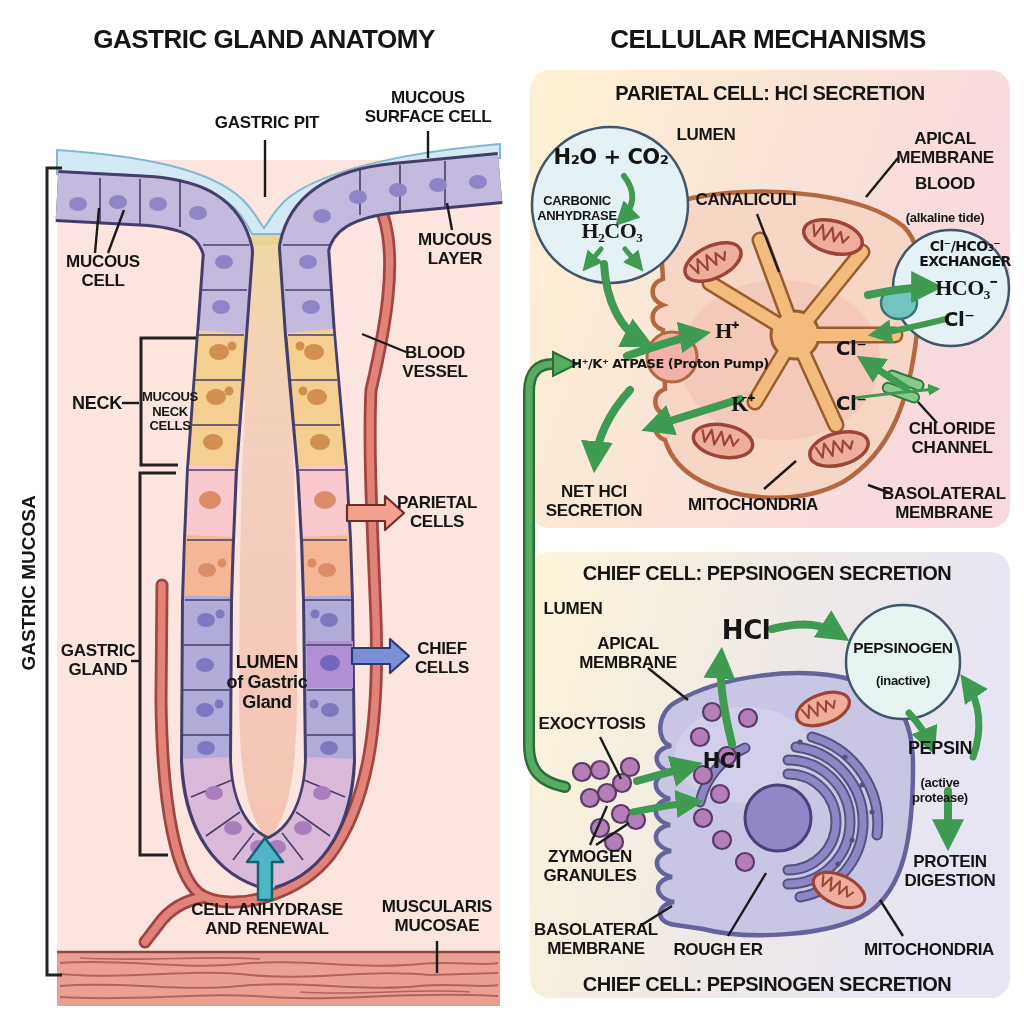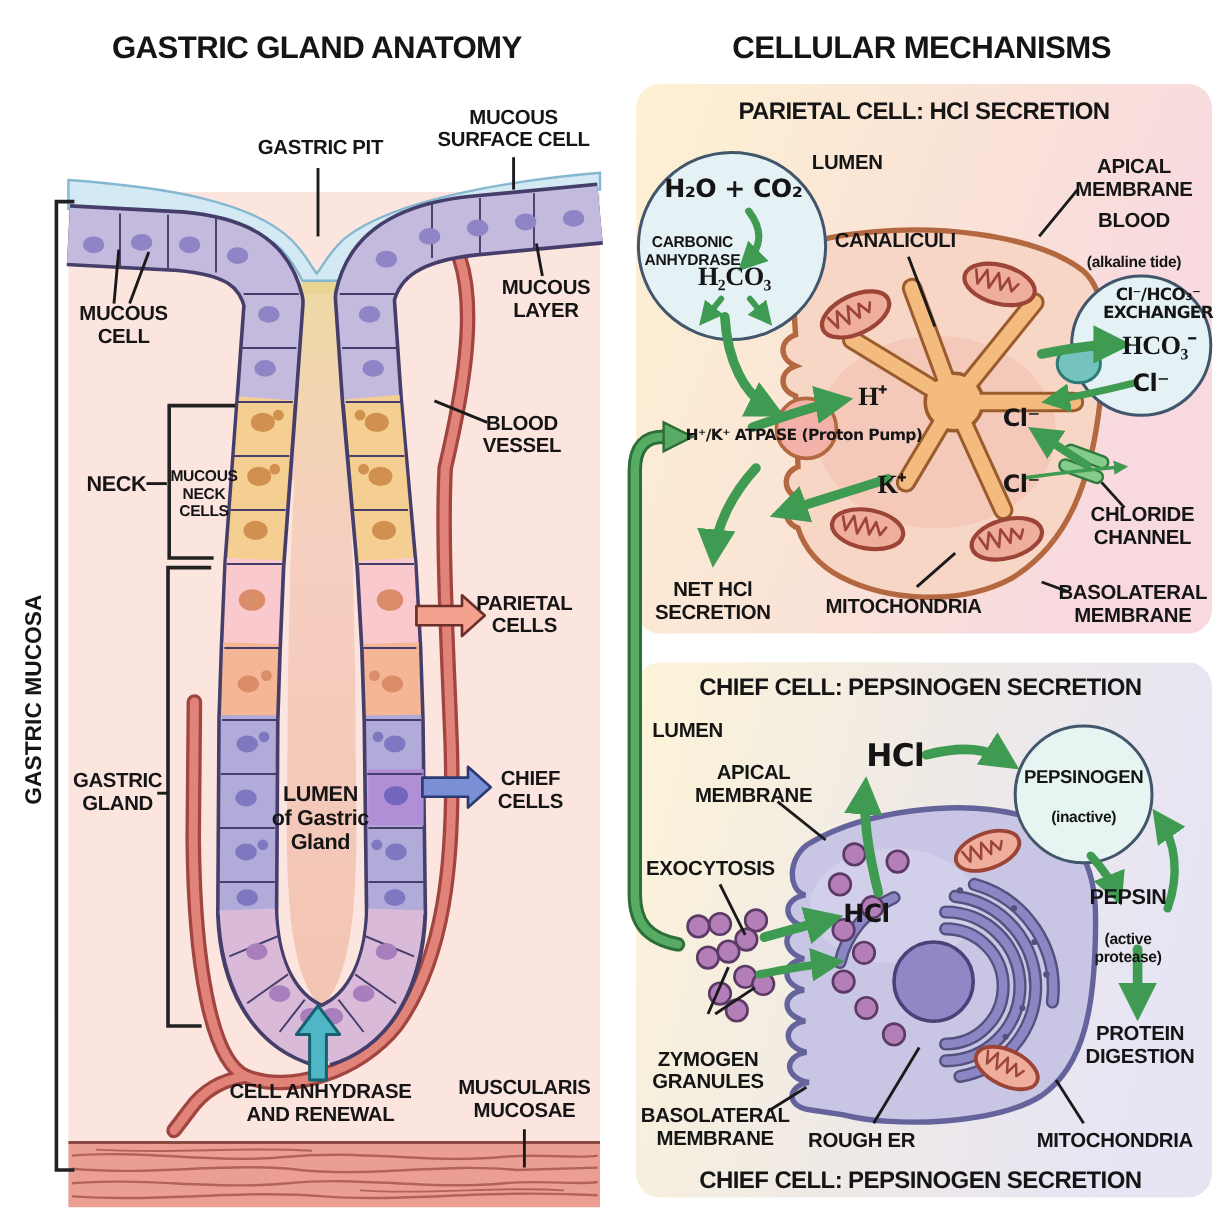--- a/index.html
+++ b/index.html
@@ -450,21 +450,21 @@
   <div class="lbl" style="left:903px;top:664px;">
     <span class="main-line" style="font-size:15.5px;">PEPSINOGEN</span>
     <span class="sub">(inactive)</span>
   </div>
   <div class="lbl t-lbl" style="left:592px;top:724px;">EXOCYTOSIS</div>
   <div class="lbl chem c21" style="left:722px;top:762px;">HCl</div>
   <div class="lbl" style="left:940px;top:771px;">
     <span class="main-line" style="font-size:18px;">PEPSIN</span>
     <span class="sub">(active protease)</span>
   </div>
-  <div class="lbl t-lbl" style="left:590px;top:866px;margin-top:26px;">ZYMOGEN
+  <div class="lbl t-lbl" style="left:590px;top:866px;">ZYMOGEN
 GRANULES</div>
   <div class="lbl t-lbl" style="left:950px;top:871px;">PROTEIN
 DIGESTION</div>
   <div class="lbl t-lbl" style="left:596px;top:939px;">BASOLATERAL
 MEMBRANE</div>
   <div class="lbl t-lbl" style="left:718px;top:950px;">ROUGH ER</div>
   <div class="lbl t-lbl" style="left:929px;top:950px;">MITOCHONDRIA</div>
   <div class="lbl t-head" style="left:767px;top:984px;">CHIEF CELL: PEPSINOGEN SECRETION</div>
 </div>
 

